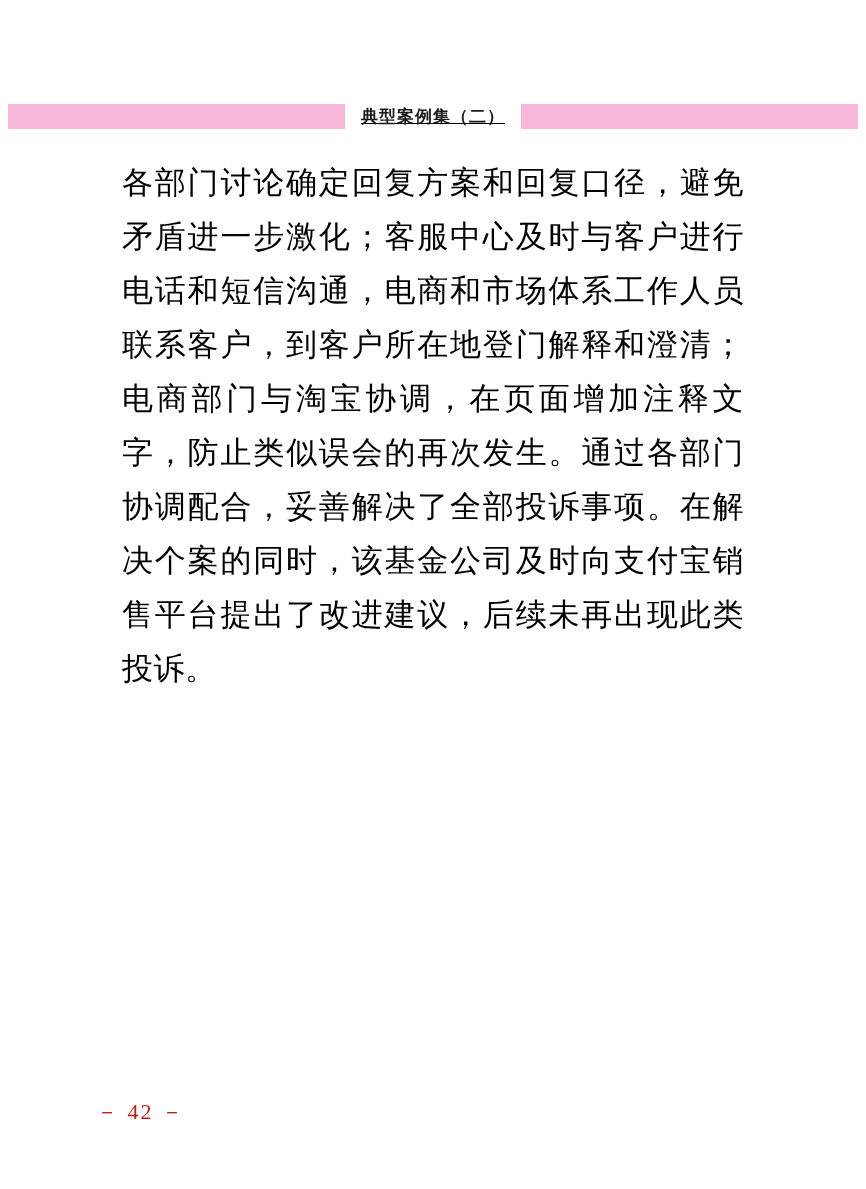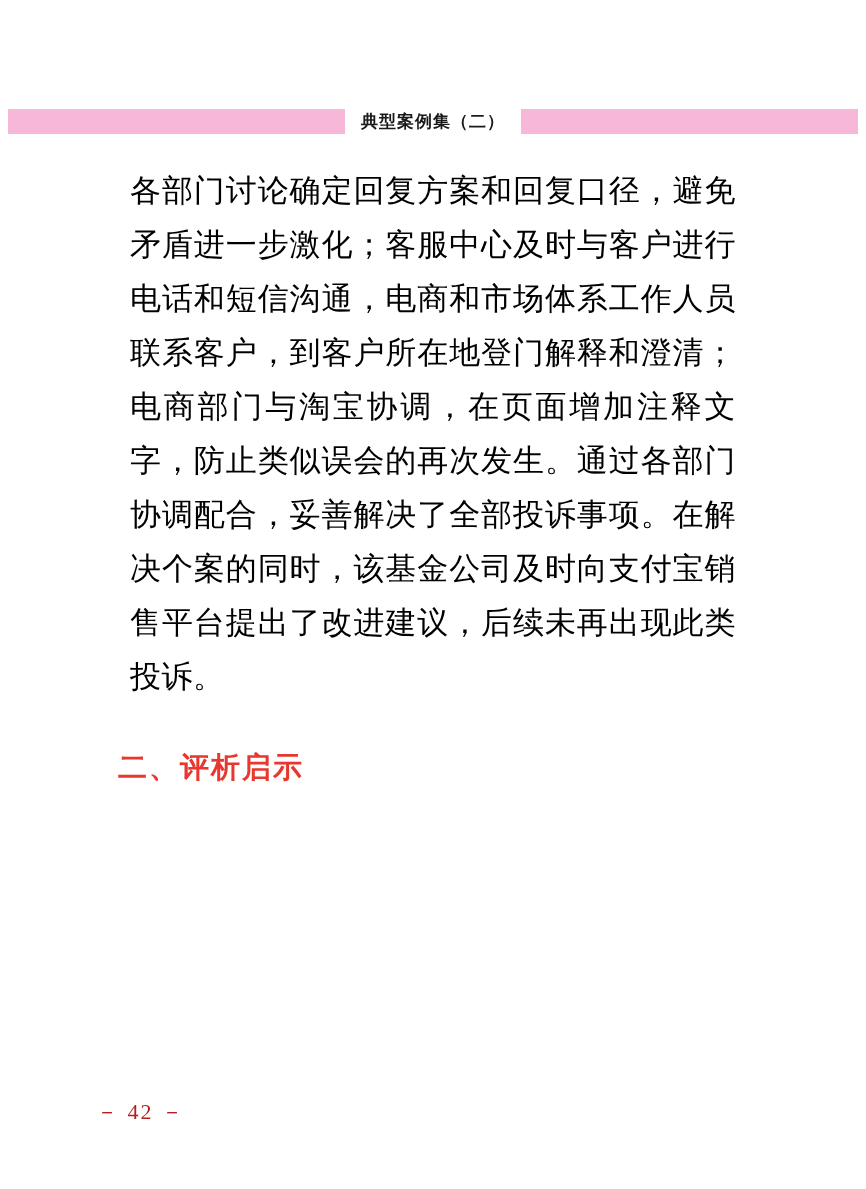--- a/index.html
+++ b/index.html
@@ -21,21 +21,22 @@
   }
 
   
   .header-band {
     position: absolute;
     left: 8px;
     top: 104px;
     width: 850px;
     height: 30px;
     display: flex;
-    align-items: flex-end;
+    align-items: flex-start;
+    text-decoration: underline;
   }
   .header-rule {
     flex: 1 1 auto;
     height: 25px;
     background: #f6b7d8;
   }
   .header-title {
     flex: 0 0 auto;
     padding: 0 16px;
     font-family: "Liberation Sans", "DejaVu Sans", sans-serif;
@@ -54,21 +55,21 @@
     top: 152px;
     width: 630px;
   }
   .para {
     font-size: 31px;
     line-height: 54px;
     color: #000000;
     text-align: justify;
     text-justify: inter-ideograph;
     letter-spacing: 0.5px;
-    margin: 12px;
+    margin: 4px;
   }
   .para.indent {
     text-indent: 62px;
   }
 
   
   .section-heading {
     margin: 44px 0 6px 0;
     font-family: "Liberation Sans", "DejaVu Sans", sans-serif;
     font-size: 29px;
@@ -96,20 +97,19 @@
   <div class="header-band">
     <div class="header-rule"></div>
     <div class="header-title">典型案例集（二）</div>
     <div class="header-rule"></div>
   </div>
 
   <div class="content">
 
     <p class="para">各部门讨论确定回复方案和回复口径，避免矛盾进一步激化；客服中心及时与客户进行电话和短信沟通，电商和市场体系工作人员联系客户，到客户所在地登门解释和澄清；电商部门与淘宝协调，在页面增加注释文字，防止类似误会的再次发生。通过各部门协调配合，妥善解决了全部投诉事项。在解决个案的同时，该基金公司及时向支付宝销售平台提出了改进建议，后续未再出现此类投诉。</p>
 
-    <h2 class="section-heading">二、评析启示</h2>
 
 
   </div>
 
   <div class="footer">－ 42 －</div>
 
 </div>
 
 </body></html>

